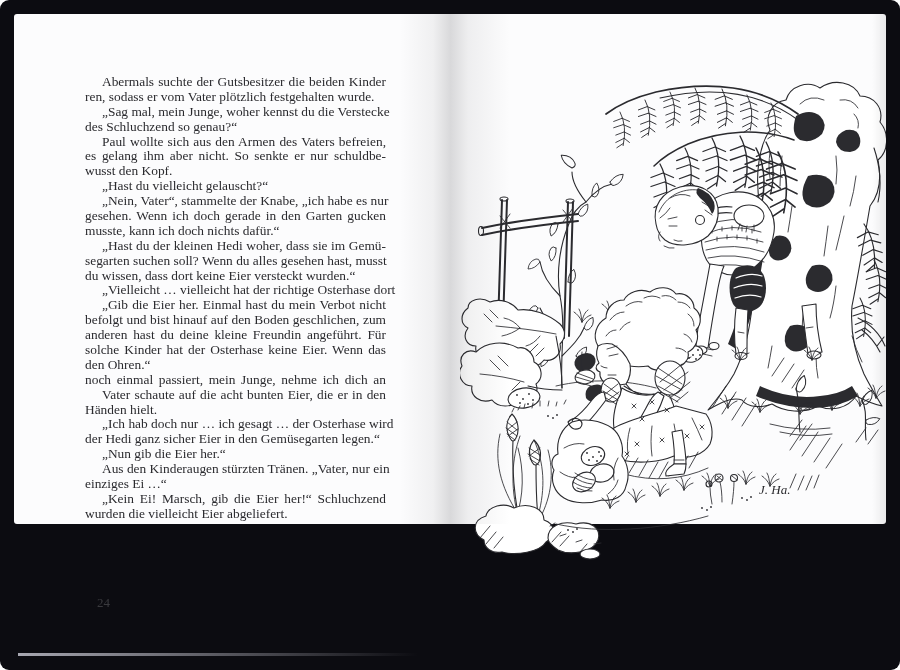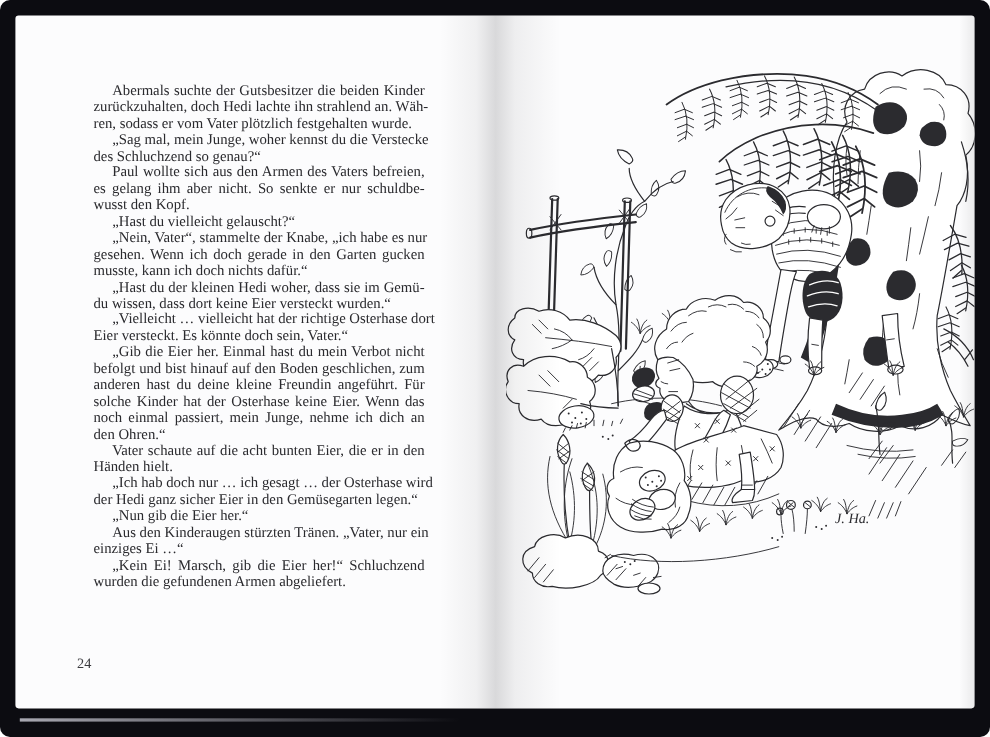--- a/index.html
+++ b/index.html
@@ -1,30 +1,30 @@
 <!DOCTYPE html>
 <html style="--bg: #0c0c11; --paper: #fcfcfd; --ink: #2a2a2e;"><head>
 <meta charset="utf-8">
 <style>
   html,body{margin:0;padding:0;width:900px;height:670px;background:#ffffff;
     font-family:"Liberation Serif", serif;}
   .screen{position:absolute;inset:0;background:var(--bg,#0c0c11);border-radius:9px;overflow:hidden;}
-  .book{position:absolute;left:14px;top:14px;width:872px;height:630px;
+  .book{position:absolute;left:14px;top:14px;width:872px;height:510px;
     background:var(--paper,#fcfcfd);border-radius:3px;}
   .page{position:absolute;top:0;height:100%;}
   .page-left{left:0;width:436px;}
   .page-right{left:436px;width:436px;}
   .text-block{position:absolute;left:71px;top:61px;width:301px;color:var(--ink,#2a2a2e);
     font-size:13.4px;line-height:14.9px;}
   .line{height:14.9px;text-align:justify;text-align-last:justify;white-space:nowrap;}
   .line.ps{text-indent:17px;}
   .line.pe{text-align-last:left;}
   .pnum{position:absolute;top:581px;font-size:13px;color:#3a3a3e;}
-  .pnum-left{left:56px;font-family:Liberation Serif, serif;}
-  .illu{position:absolute;left:446px;top:23px;width:426px;height:526px;}
+  .pnum-left{left:83px;font-family:Liberation Serif, serif;}
+  .illu{position:absolute;left:446px;top:42px;width:426px;height:526px;}
   .illu svg{width:100%;height:100%;display:block;}
   .gutter{position:absolute;left:386px;top:0;width:110px;height:100%;pointer-events:none;
     background:linear-gradient(90deg,rgba(14,14,20,0) 0%,rgba(14,14,20,.05) 30%,
       rgba(14,14,20,.15) 46%,rgba(14,14,20,.06) 62%,rgba(14,14,20,0) 100%);}
   .right-shade{position:absolute;right:0;top:0;width:14px;height:100%;pointer-events:none;
     background:linear-gradient(90deg,rgba(0,0,0,0) 0%,rgba(0,0,0,.07) 100%);}
   .pageedge{position:absolute;left:18px;top:653px;width:400px;height:3px;
     background:linear-gradient(90deg,rgba(185,185,195,.9),rgba(185,185,195,0));}
   
   .s{fill:none;stroke:#2b2b2f;stroke-width:1.1;stroke-linecap:round;stroke-linejoin:round;}
@@ -37,50 +37,49 @@
 </style>
 </head>
 <body>
 
 <div class="screen">
   <div class="book">
 
     <div class="page page-left">
       <div class="text-block">
           <div class="line ps">Abermals suchte der Gutsbesitzer die beiden Kinder</div>
-          <div class="line">zurückzuhalten, doch Hedi lachte ihn strahlend an. Wäh-</div>
           <div class="line pe">ren, sodass er vom Vater plötzlich festgehalten wurde.</div>
           <div class="line ps">„Sag mal, mein Junge, woher kennst du die Verstecke</div>
           <div class="line pe">des Schluchzend so genau?“</div>
           <div class="line ps">Paul wollte sich aus den Armen des Vaters befreien,</div>
           <div class="line">es gelang ihm aber nicht. So senkte er nur schuldbe-</div>
           <div class="line pe">wusst den Kopf.</div>
           <div class="line ps pe">„Hast du vielleicht gelauscht?“</div>
           <div class="line ps">„Nein, Vater“, stammelte der Knabe, „ich habe es nur</div>
           <div class="line">gesehen. Wenn ich doch gerade in den Garten gucken</div>
           <div class="line pe">musste, kann ich doch nichts dafür.“</div>
           <div class="line ps">„Hast du der kleinen Hedi woher, dass sie im Gemü-</div>
+          <div class="line">segarten suchen soll? Wenn du alles gesehen hast, musst</div>
           <div class="line pe">du wissen, dass dort keine Eier versteckt wurden.“</div>
           <div class="line ps">„Vielleicht … vielleicht hat der richtige Osterhase dort</div>
-          <div class="line pe">Eier versteckt. Es könnte doch sein, Vater.“</div>
           <div class="line ps">„Gib die Eier her. Einmal hast du mein Verbot nicht</div>
           <div class="line">befolgt und bist hinauf auf den Boden geschlichen, zum</div>
           <div class="line">anderen hast du deine kleine Freundin angeführt. Für</div>
           <div class="line">solche Kinder hat der Osterhase keine Eier. Wenn das</div>
+          <div class="line pe">den Ohren.“</div>
           <div class="line">noch einmal passiert, mein Junge, nehme ich dich an</div>
-          <div class="line pe">den Ohren.“</div>
           <div class="line ps">Vater schaute auf die acht bunten Eier, die er in den</div>
           <div class="line pe">Händen hielt.</div>
           <div class="line ps">„Ich hab doch nur … ich gesagt … der Osterhase wird</div>
           <div class="line pe">der Hedi ganz sicher Eier in den Gemüsegarten legen.“</div>
           <div class="line ps pe">„Nun gib die Eier her.“</div>
           <div class="line ps">Aus den Kinderaugen stürzten Tränen. „Vater, nur ein</div>
           <div class="line pe">einziges Ei …“</div>
           <div class="line ps">„Kein Ei! Marsch, gib die Eier her!“ Schluchzend</div>
-          <div class="line pe">wurden die gefundenen Armen abgeliefert.</div>
+          <div class="line pe">wurden die vielleicht Eier abgeliefert.</div>
         </div>
       <div class="pnum pnum-left">24</div>
     </div>
 
     <div class="page page-right">
       
     </div>
 
     <div class="illu">
       <svg viewBox="0 0 426 526" xmlns="http://www.w3.org/2000/svg">

